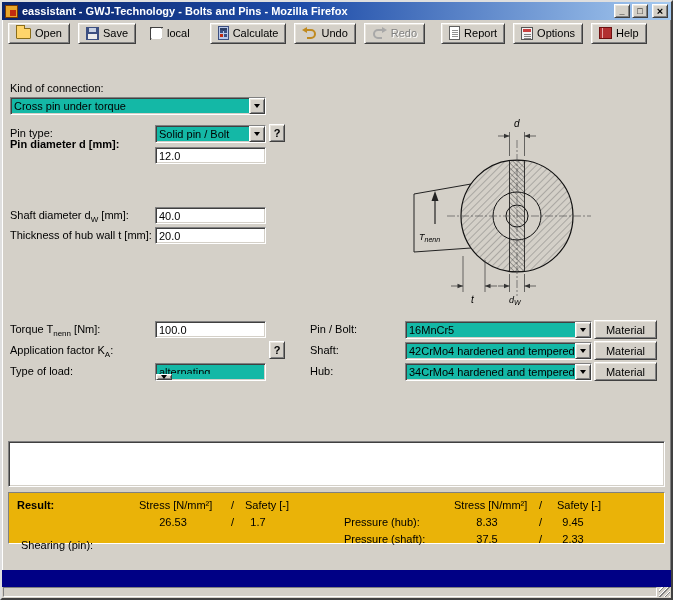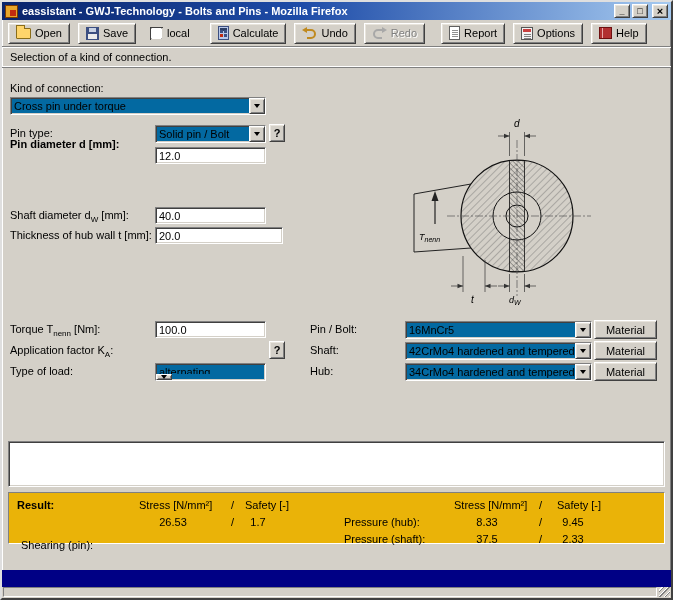--- a/index.html
+++ b/index.html
@@ -69,21 +69,21 @@
     position:absolute;left:0;top:44px;right:0;height:22px;
     border-top:1px solid #808080;border-bottom:1px solid #808080;
     box-shadow:inset 0 1px 0 #ffffff, inset 0 -1px 0 #ffffff;
     display:flex;align-items:center;padding-left:8px;
   }
   
   .field{
     position:absolute;height:17px;background:#fff;font-size:11px;
     font-family:"Liberation Sans",sans-serif;padding:0 3px;
   }
-  .combo{position:absolute;height:18px;background:#0369a1;display:flex;align-items:stretch;}
+  .combo{position:absolute;height:18px;background:#14b8a6;display:flex;align-items:stretch;}
   .combo-text{flex:1;padding:2px 3px 0 3px;white-space:nowrap;overflow:hidden;font-size:11px;}
   .combo-btn{width:16px;flex:none;display:flex;align-items:center;justify-content:center;cursor:default;}
   .arrow-down{width:0;height:0;border-left:3px solid transparent;border-right:3px solid transparent;border-top:4px solid #000;}
   .btn3d{
     position:absolute;font-size:11px;font-family:"Liberation Sans",sans-serif;
     display:flex;align-items:center;justify-content:center;cursor:default;
   }
   
   .drawing{position:absolute;left:403px;top:110px;}
   
@@ -154,23 +154,20 @@
     <button class="tb-btn raised3d">
       <span class="icon-options"></span>
       <span>Options</span>
     </button>
     <button class="tb-btn raised3d">
       <span class="icon-help"></span>
       <span>Help</span>
     </button>
   </div>
 
-  <div class="infobar">
-    <span>Selection of a kind of connection.</span>
-  </div>
 
   <span class="lbl" style="left:8px;top:80px;">Kind of connection:</span>
   <div class="combo sunken" style="left:8px;top:95px;width:256px;">
     <span class="combo-text">Cross pin under torque</span>
     <span class="combo-btn raised3d">
         <span class="arrow-down"></span>
       </span>
   </div>
 
   <span class="lbl" style="left:8px;top:125px;">Pin type:</span>
@@ -182,21 +179,21 @@
   </div>
   <button class="btn3d raised3d" style="left:267px;top:122px;width:16px;height:18px;font-weight:bold;">?</button>
 
   <span class="lbl" style="left:8px;top:136px;font-weight:bold;">Pin diameter d [mm]:</span>
   <input class="field sunken" style="left: 153px; top: 145px; width: 111px;" value="12.0">
 
   <span class="lbl" style="left:8px;top:207px;"><span>Shaft diameter d</span><sub>W</sub><span> [mm]:</span></span>
   <input class="field sunken" style="left: 153px; top: 205px; width: 111px;" value="40.0">
 
   <span class="lbl" style="left:8px;top:227px;">Thickness of hub wall t [mm]:</span>
-  <input class="field sunken" style="left: 153px; top: 225px; width: 128px;" value="20.0">
+  <input class="field sunken" style="left: 153px; top: 225px; width: 111px;" value="20.0">
 
   <svg class="drawing" width="235" height="198" viewBox="0 0 235 198">
     <defs>
       <pattern id="h1" patternUnits="userSpaceOnUse" width="5" height="5" patternTransform="rotate(45)">
         <line x1="0" y1="0" x2="0" y2="5" stroke="#6a6a6a" stroke-width="0.8"></line>
       </pattern>
       <pattern id="h2" patternUnits="userSpaceOnUse" width="3.5" height="3.5" patternTransform="rotate(135)">
         <line x1="0" y1="0" x2="0" y2="3.5" stroke="#3a3a3a" stroke-width="0.8"></line>
       </pattern>
     </defs>

